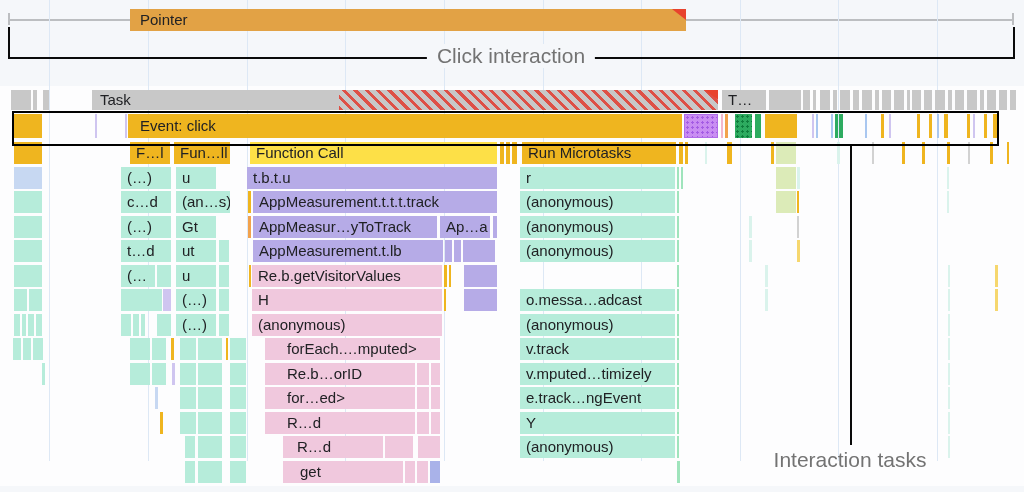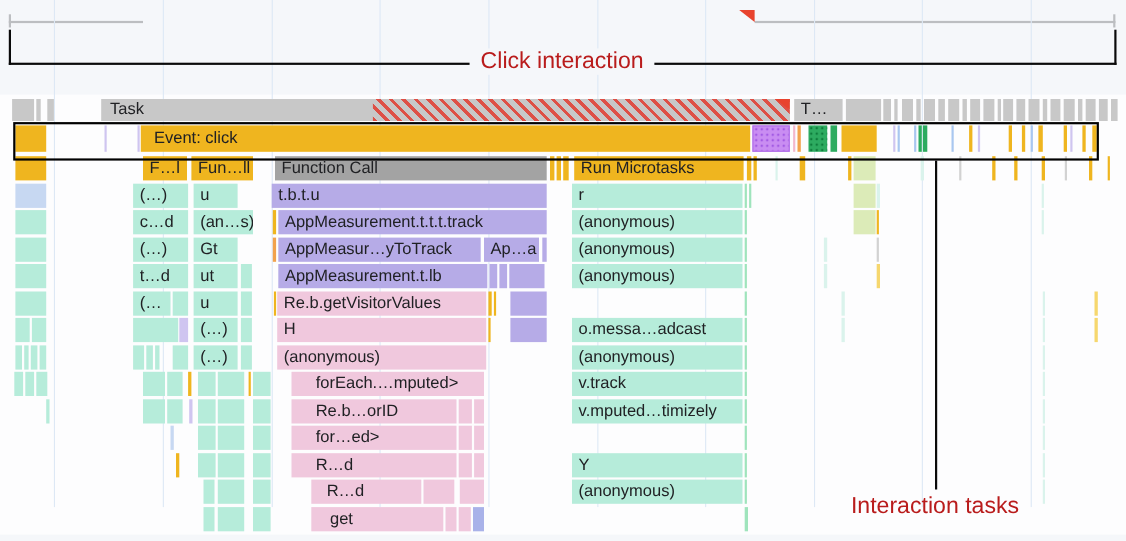--- a/index.html
+++ b/index.html
@@ -36,21 +36,21 @@
   .tri-task{left:705px;top:90px;border-left:13px solid transparent;border-top:10px solid #e8432e;}
   .whisker{position:absolute;height:2px;background:#bcbec1;top:19px;z-index:1;}
   .w1{left:8px;width:122px;}
   .w2{left:686px;width:328px;}
   .serif{position:absolute;width:2px;height:12px;background:#bcbec1;top:13px;z-index:1;}
   .s1{left:8px;} .s2{left:1012px;}
   .bracket-h{position:absolute;left:8px;top:57px;width:1007px;height:2px;background:#0a0a0a;z-index:5;}
   .bracket-v{position:absolute;top:27px;width:2px;height:32px;background:#0a0a0a;z-index:5;}
   .bv-l{left:8px;} .bv-r{left:1013px;}
   .annotation{
-    position:absolute; z-index:6; color:#b91c1c; font-size:21px;
+    position:absolute; z-index:6; color:#737373; font-size:21px;
     transform:translateX(-50%); white-space:nowrap;
   }
   .click-label{left:511px;top:44px;background:#f5f7fa;padding:0 10px;}
   .tasks-label{left:850px;top:448px;}
   .event-box{
     position:absolute; left:12px; top:111px; width:987px; height:35px;
     border:2px solid #010101; box-sizing:border-box; z-index:5;
     background:transparent; pointer-events:none;
   }
   .vline{position:absolute;left:850px;top:146px;width:2px;height:299px;background:#0a0a0a;z-index:5;}
@@ -74,20 +74,21 @@
 <div class="grid" style="left: 49px;"></div>
     <div class="grid" style="left: 148px;"></div>
     <div class="grid" style="left: 247px;"></div>
     <div class="grid" style="left: 345px;"></div>
     <div class="grid" style="left: 444px;"></div>
     <div class="grid" style="left: 543px;"></div>
     <div class="grid" style="left: 641px;"></div>
     <div class="grid" style="left: 740px;"></div>
     <div class="grid" style="left: 838px;"></div>
     <div class="grid" style="left: 937px;"></div>
+    <div class="bar lbl" style="left: 130px; top: 9px; width: 556px; height: 22px; line-height: 22px; background: rgb(226, 162, 69); padding-left: 10px;">Pointer</div>
     <div class="bar" style="left: 11px; top: 90px; width: 20px; height: 20px; line-height: 20px; background: rgb(200, 200, 200);"></div>
     <div class="bar" style="left: 33px; top: 90px; width: 4px; height: 20px; line-height: 20px; background: rgb(200, 200, 200);"></div>
     <div class="bar" style="left: 43px; top: 90px; width: 6px; height: 20px; line-height: 20px; background: rgb(200, 200, 200);"></div>
     <div class="bar lbl" style="left: 92px; top: 90px; width: 626px; height: 20px; line-height: 20px; background: rgb(200, 200, 200); padding-left: 8px;">Task</div>
     <div class="bar lbl" style="left: 722px; top: 90px; width: 44px; height: 20px; line-height: 20px; background: rgb(200, 200, 200); padding-left: 6px;">T…</div>
     <div class="bar" style="left: 769px; top: 90px; width: 32px; height: 20px; line-height: 20px; background: rgb(200, 200, 200);"></div>
     <div class="bar" style="left: 803px; top: 90px; width: 7px; height: 20px; line-height: 20px; background: rgb(200, 200, 200);"></div>
     <div class="bar" style="left: 813px; top: 90px; width: 3px; height: 20px; line-height: 20px; background: rgb(200, 200, 200);"></div>
     <div class="bar" style="left: 820px; top: 90px; width: 10px; height: 20px; line-height: 20px; background: rgb(200, 200, 200);"></div>
     <div class="bar" style="left: 833px; top: 90px; width: 4px; height: 20px; line-height: 20px; background: rgb(200, 200, 200);"></div>
@@ -130,21 +131,21 @@
     <div class="bar" style="left: 929px; top: 114px; width: 3px; height: 24px; line-height: 24px; background: rgb(239, 181, 31);"></div>
     <div class="bar" style="left: 937px; top: 114px; width: 2px; height: 24px; line-height: 24px; background: rgb(169, 199, 240);"></div>
     <div class="bar" style="left: 944px; top: 114px; width: 4px; height: 24px; line-height: 24px; background: rgb(239, 181, 31);"></div>
     <div class="bar" style="left: 967px; top: 114px; width: 3px; height: 24px; line-height: 24px; background: rgb(239, 181, 31);"></div>
     <div class="bar" style="left: 973px; top: 114px; width: 2px; height: 24px; line-height: 24px; background: rgb(207, 197, 240);"></div>
     <div class="bar" style="left: 984px; top: 114px; width: 3px; height: 24px; line-height: 24px; background: rgb(239, 181, 31);"></div>
     <div class="bar" style="left: 993px; top: 114px; width: 4px; height: 24px; line-height: 24px; background: rgb(239, 181, 31);"></div>
     <div class="bar" style="left: 14px; top: 142px; width: 28px; height: 22px; line-height: 22px; background: rgb(239, 181, 31);"></div>
     <div class="bar lbl" style="left: 130px; top: 142px; width: 40px; height: 22px; line-height: 22px; background: rgb(239, 181, 31); padding-left: 6px;">F…l</div>
     <div class="bar lbl" style="left: 174px; top: 142px; width: 56px; height: 22px; line-height: 22px; background: rgb(239, 181, 31); padding-left: 6px;">Fun…ll</div>
-    <div class="bar lbl" style="left: 250px; top: 142px; width: 247px; height: 22px; line-height: 22px; background: #a3a3a3; padding-left: 6px;">Function Call</div>
+    <div class="bar lbl" style="left: 250px; top: 142px; width: 247px; height: 22px; line-height: 22px; background: #fde047; padding-left: 6px;">Function Call</div>
     <div class="bar" style="left: 500px; top: 142px; width: 4px; height: 22px; line-height: 22px; background: rgb(239, 181, 31);"></div>
     <div class="bar" style="left: 506px; top: 142px; width: 4px; height: 22px; line-height: 22px; background: rgb(239, 181, 31);"></div>
     <div class="bar" style="left: 512px; top: 142px; width: 5px; height: 22px; line-height: 22px; background: rgb(239, 181, 31);"></div>
     <div class="bar lbl" style="left: 522px; top: 142px; width: 154px; height: 22px; line-height: 22px; background: rgb(239, 181, 31); padding-left: 6px;">Run Microtasks</div>
     <div class="bar" style="left: 679px; top: 142px; width: 4px; height: 22px; line-height: 22px; background: rgb(239, 181, 31);"></div>
     <div class="bar" style="left: 685px; top: 142px; width: 3px; height: 22px; line-height: 22px; background: rgb(239, 181, 31);"></div>
     <div class="bar" style="left: 705px; top: 142px; width: 2px; height: 22px; line-height: 22px; background: rgb(218, 243, 236);"></div>
     <div class="bar" style="left: 727px; top: 142px; width: 5px; height: 22px; line-height: 22px; background: rgb(239, 181, 31);"></div>
     <div class="bar" style="left: 771px; top: 142px; width: 3px; height: 22px; line-height: 22px; background: rgb(239, 181, 31);"></div>
     <div class="bar" style="left: 776px; top: 142px; width: 20px; height: 22px; line-height: 22px; background: rgb(220, 235, 184);"></div>
@@ -268,20 +269,21 @@
     <div class="bar lbl" style="left: 520px; top: 362.5px; width: 155px; height: 22px; line-height: 22px; background: rgb(182, 236, 218); padding-left: 6px;">v.mputed…timizely</div>
     <div class="bar" style="left: 677px; top: 362.5px; width: 2px; height: 22px; line-height: 22px; background: rgb(159, 228, 188);"></div>
     <div class="bar" style="left: 948px; top: 362.5px; width: 2px; height: 22px; line-height: 22px; background: rgb(218, 243, 236);"></div>
     <div class="bar" style="left: 155px; top: 387px; width: 3px; height: 22px; line-height: 22px; background: rgb(199, 216, 242);"></div>
     <div class="bar" style="left: 180px; top: 387px; width: 16px; height: 22px; line-height: 22px; background: rgb(182, 236, 218);"></div>
     <div class="bar" style="left: 198px; top: 387px; width: 24px; height: 22px; line-height: 22px; background: rgb(182, 236, 218);"></div>
     <div class="bar" style="left: 230px; top: 387px; width: 16px; height: 22px; line-height: 22px; background: rgb(182, 236, 218);"></div>
     <div class="bar lbl" style="left: 265px; top: 387px; width: 150px; height: 22px; line-height: 22px; background: rgb(240, 200, 221); padding-left: 22px;">for…ed&gt;</div>
     <div class="bar" style="left: 417px; top: 387px; width: 12px; height: 22px; line-height: 22px; background: rgb(240, 200, 221);"></div>
     <div class="bar" style="left: 431px; top: 387px; width: 9px; height: 22px; line-height: 22px; background: rgb(240, 200, 221);"></div>
+    <div class="bar lbl" style="left: 520px; top: 387px; width: 155px; height: 22px; line-height: 22px; background: rgb(182, 236, 218); padding-left: 6px;">e.track…ngEvent</div>
     <div class="bar" style="left: 677px; top: 387px; width: 2px; height: 22px; line-height: 22px; background: rgb(159, 228, 188);"></div>
     <div class="bar" style="left: 948px; top: 387px; width: 2px; height: 22px; line-height: 22px; background: rgb(218, 243, 236);"></div>
     <div class="bar" style="left: 160px; top: 411.5px; width: 3px; height: 22px; line-height: 22px; background: rgb(239, 181, 31);"></div>
     <div class="bar" style="left: 180px; top: 411.5px; width: 16px; height: 22px; line-height: 22px; background: rgb(182, 236, 218);"></div>
     <div class="bar" style="left: 198px; top: 411.5px; width: 24px; height: 22px; line-height: 22px; background: rgb(182, 236, 218);"></div>
     <div class="bar" style="left: 230px; top: 411.5px; width: 16px; height: 22px; line-height: 22px; background: rgb(182, 236, 218);"></div>
     <div class="bar lbl" style="left: 265px; top: 411.5px; width: 150px; height: 22px; line-height: 22px; background: rgb(240, 200, 221); padding-left: 22px;">R…d</div>
     <div class="bar" style="left: 417px; top: 411.5px; width: 12px; height: 22px; line-height: 22px; background: rgb(240, 200, 221);"></div>
     <div class="bar" style="left: 431px; top: 411.5px; width: 9px; height: 22px; line-height: 22px; background: rgb(240, 200, 221);"></div>
     <div class="bar lbl" style="left: 520px; top: 411.5px; width: 155px; height: 22px; line-height: 22px; background: rgb(182, 236, 218); padding-left: 6px;">Y</div>

